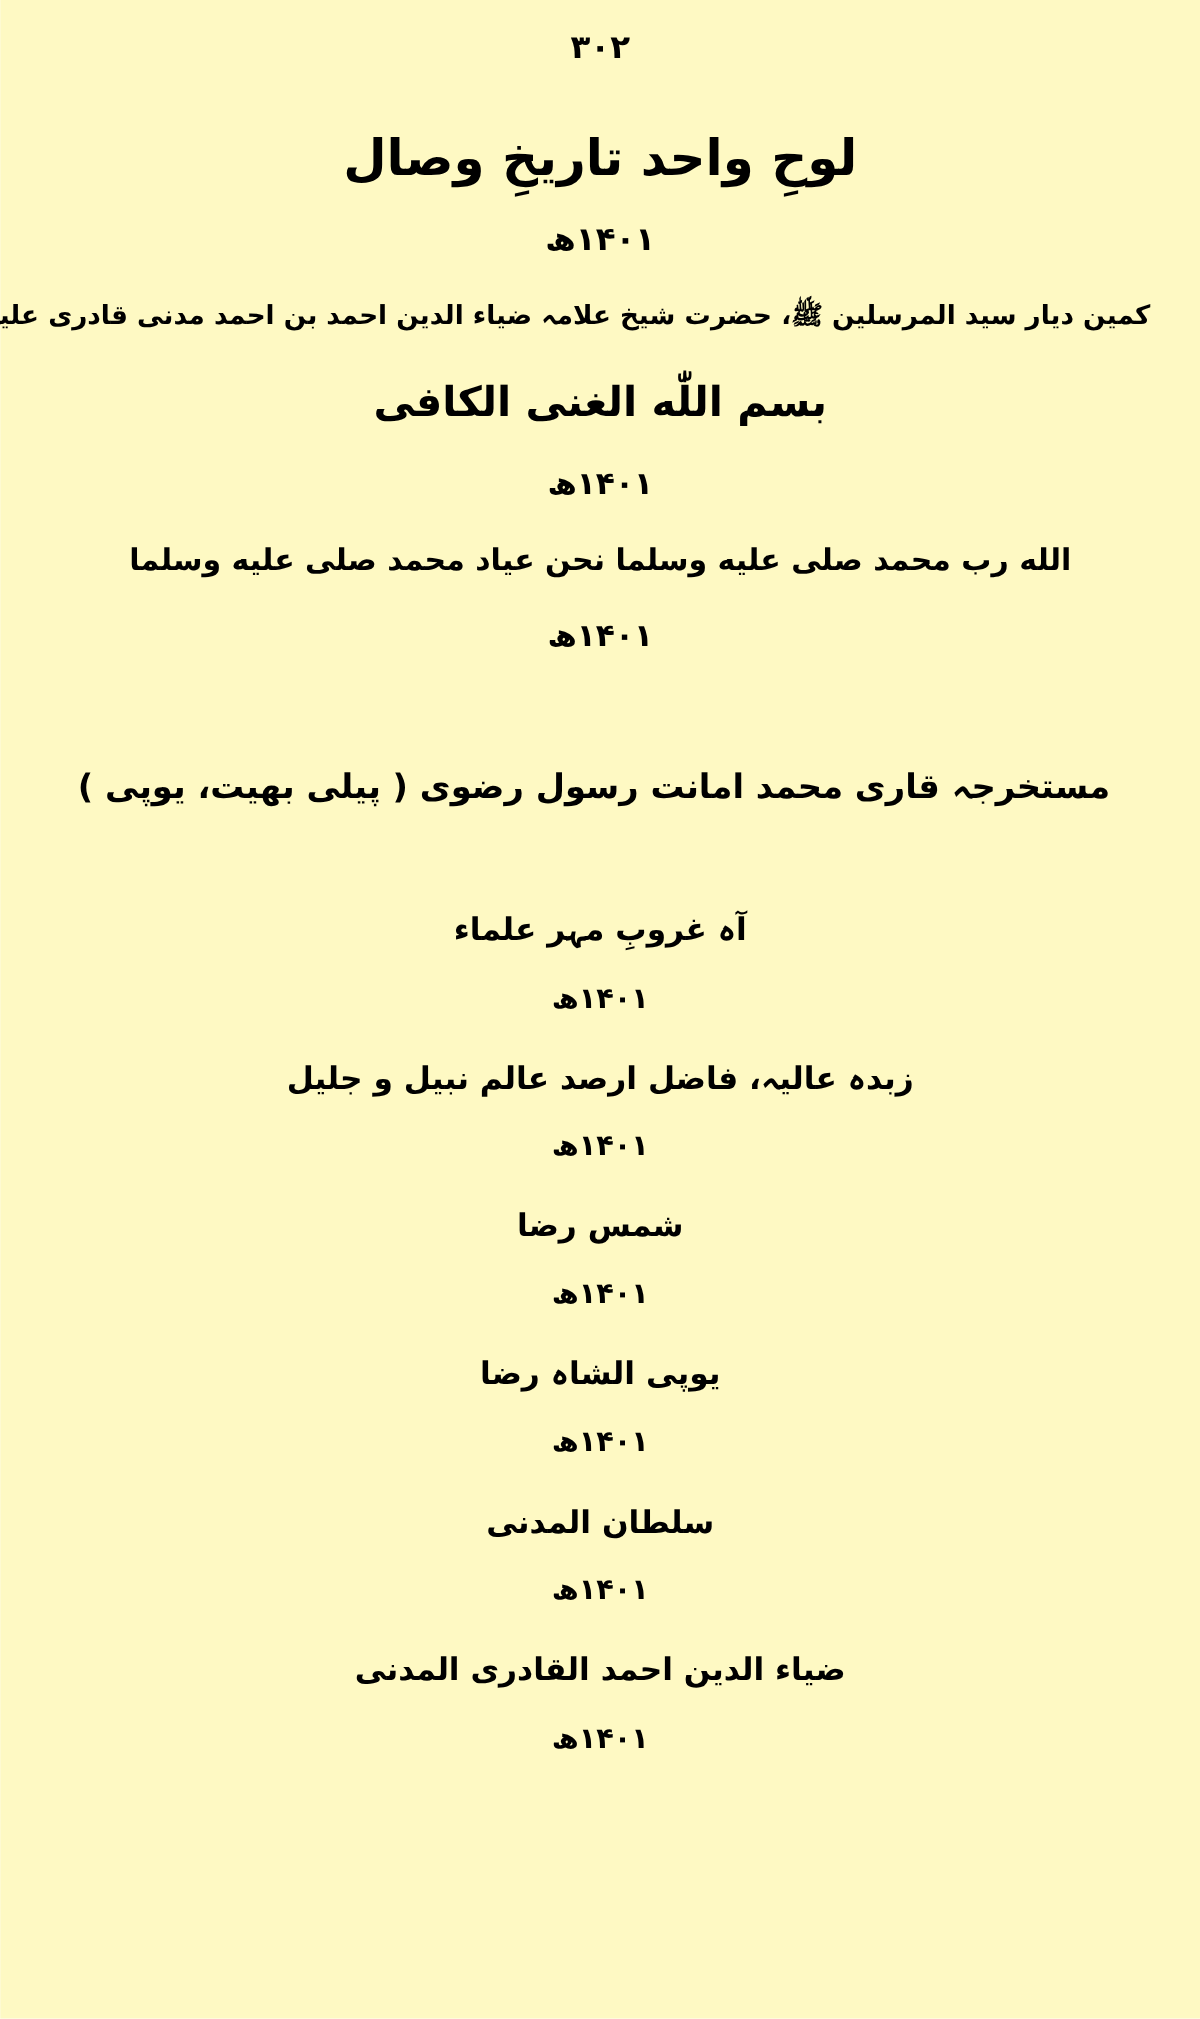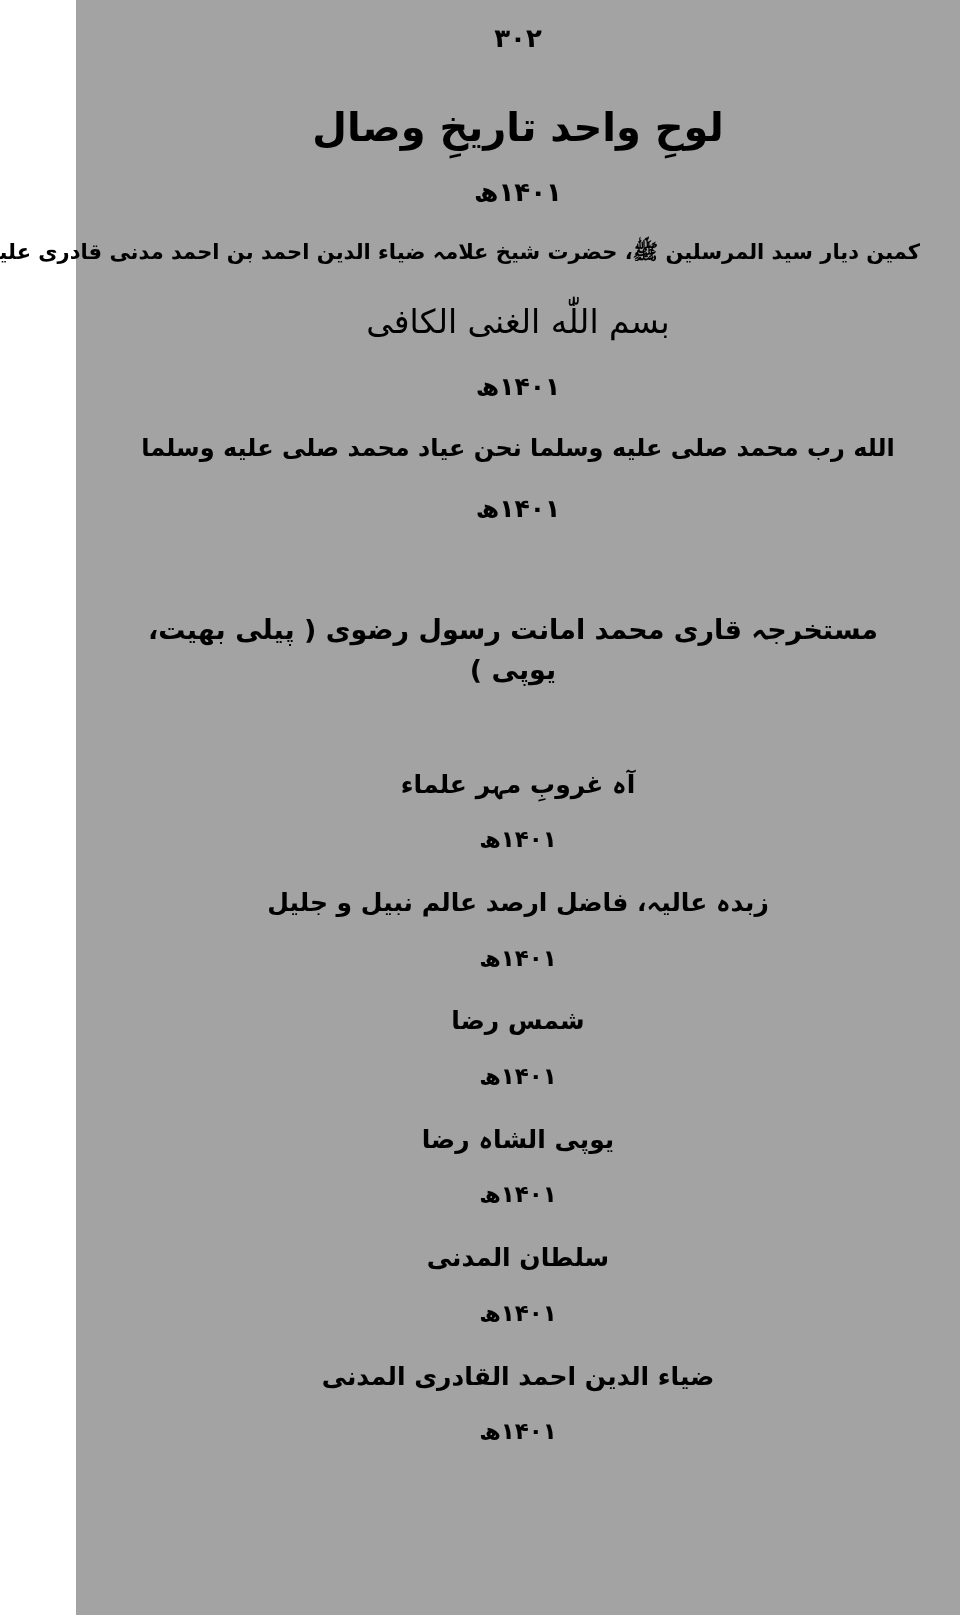--- a/index.html
+++ b/index.html
@@ -9,25 +9,25 @@
   }
   body {
     width: 960px;
     min-height: 1615px;
     font-family: "DejaVu Sans", sans-serif;
     color: #000000;
     direction: rtl;
   }
   .page {
     position: relative;
-    width: 884px;
+    width: 960px;
     min-height: 1615px;
     box-sizing: border-box;
     padding: 10px 40px 20px 40px;
-    background: #a3a3a3;
+    background: #fef9c3;
   }
   .page-number {
     text-align: center;
     font-size: 26px;
     font-weight: 700;
     letter-spacing: 1px;
     margin-top: 14px;
     margin-bottom: 0;
     line-height: 1.1;
   }
@@ -49,21 +49,21 @@
   }
   .attrib-line {
     font-size: 21px;
     font-weight: 700;
     margin-top: 30px;
     line-height: 1.4;
     white-space: nowrap;
   }
   .basmala {
     font-size: 33px;
-    font-weight: 400;
+    font-weight: 700;
     margin-top: 34px;
     line-height: 1.3;
     letter-spacing: 2px;
   }
   .year-md {
     font-size: 25px;
     font-weight: 700;
     margin-top: 28px;
     line-height: 1.2;
   }

